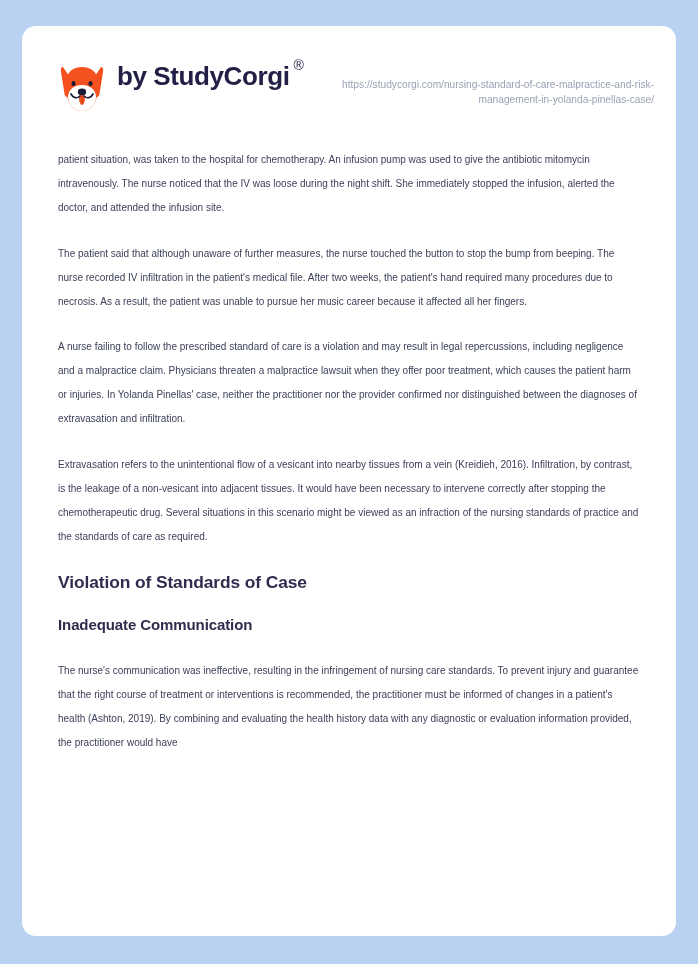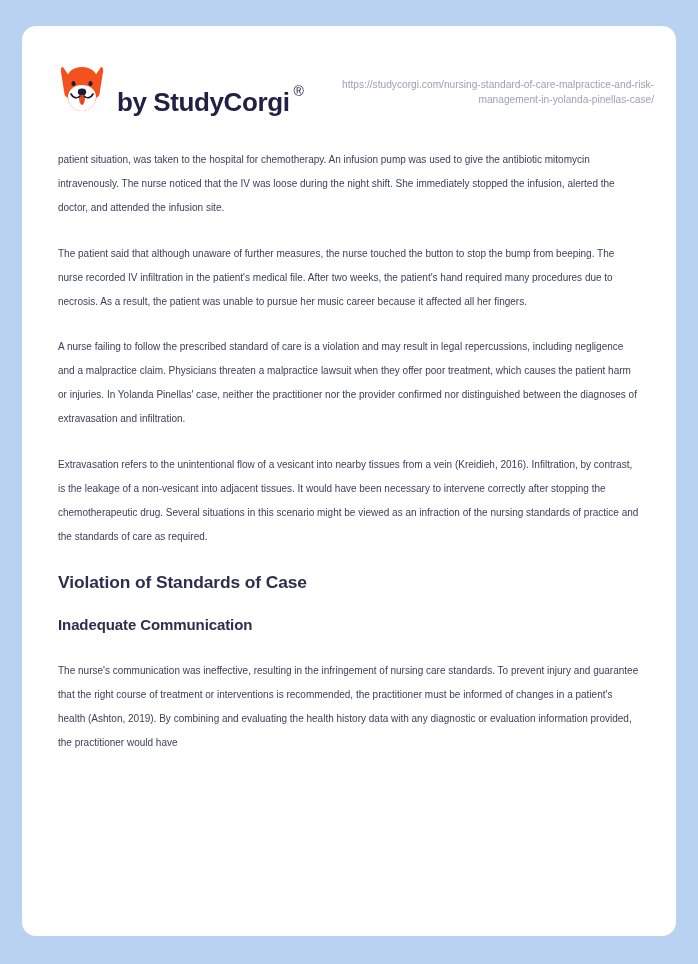--- a/index.html
+++ b/index.html
@@ -39,21 +39,21 @@
     position: relative;
     height: 122px;
     padding: 0 22px 0 36px;
     display: flex;
     align-items: center;
     justify-content: space-between;
   }
 
   .brand {
     display: flex;
-    align-items: flex-end;
+    align-items: flex-start;
     flex: 0 0 auto;
     gap: 11px;
     margin-top: 4px;
   }
 
   .brand-logo {
     width: 48px;
     height: 52px;
     flex: 0 0 auto;
     display: block;

